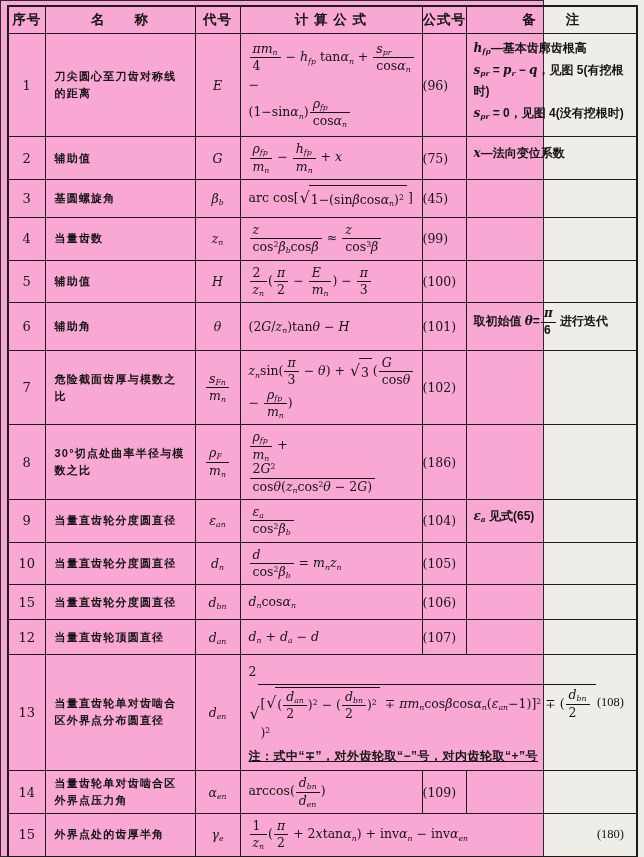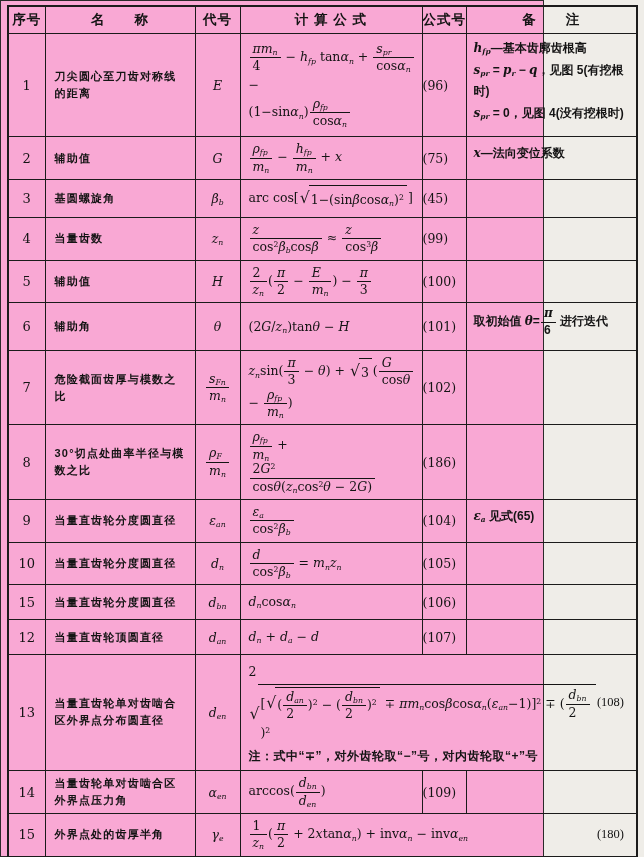--- a/index.html
+++ b/index.html
@@ -23,21 +23,21 @@
   sup{font-size:0.62em;vertical-align:0.55em;line-height:0;}
   .frac{display:inline-block;vertical-align:middle;text-align:left;line-height:1.15;margin:0 1px;}
   .frac .num{display:block;border-bottom:1px solid #141414;padding:0 3px 1px;}
   .frac .den{display:block;padding:1px 3px 0;}
   .sqrt{display:inline-flex;align-items:center;margin:0 1px;vertical-align:middle;}
   .sq-sym{line-height:1;margin-right:-1px;font-size:1.25em;}
   .sq-body{border-top:1.3px solid #141414;padding:2px 3px 0 2px;}
   .span-line{display:flex;justify-content:space-between;align-items:center;}
   .f-num{padding-right:8px;white-space:nowrap;font-family:Liberation Serif, serif;}
   .f-note{font-family:"Liberation Sans",sans-serif;font-weight:bold;font-size:12px;
-          line-height:1.4;margin-top:3px;letter-spacing:0.5px;}
+          line-height:1.4;margin-top:3px;letter-spacing:0.5px;text-decoration:underline;}
 </style>
 </head>
 <body>
 
 <div class="page">
   <table>
     <colgroup>
       <col style="width:37px">
         <col style="width:150px">
         <col style="width:45px">

